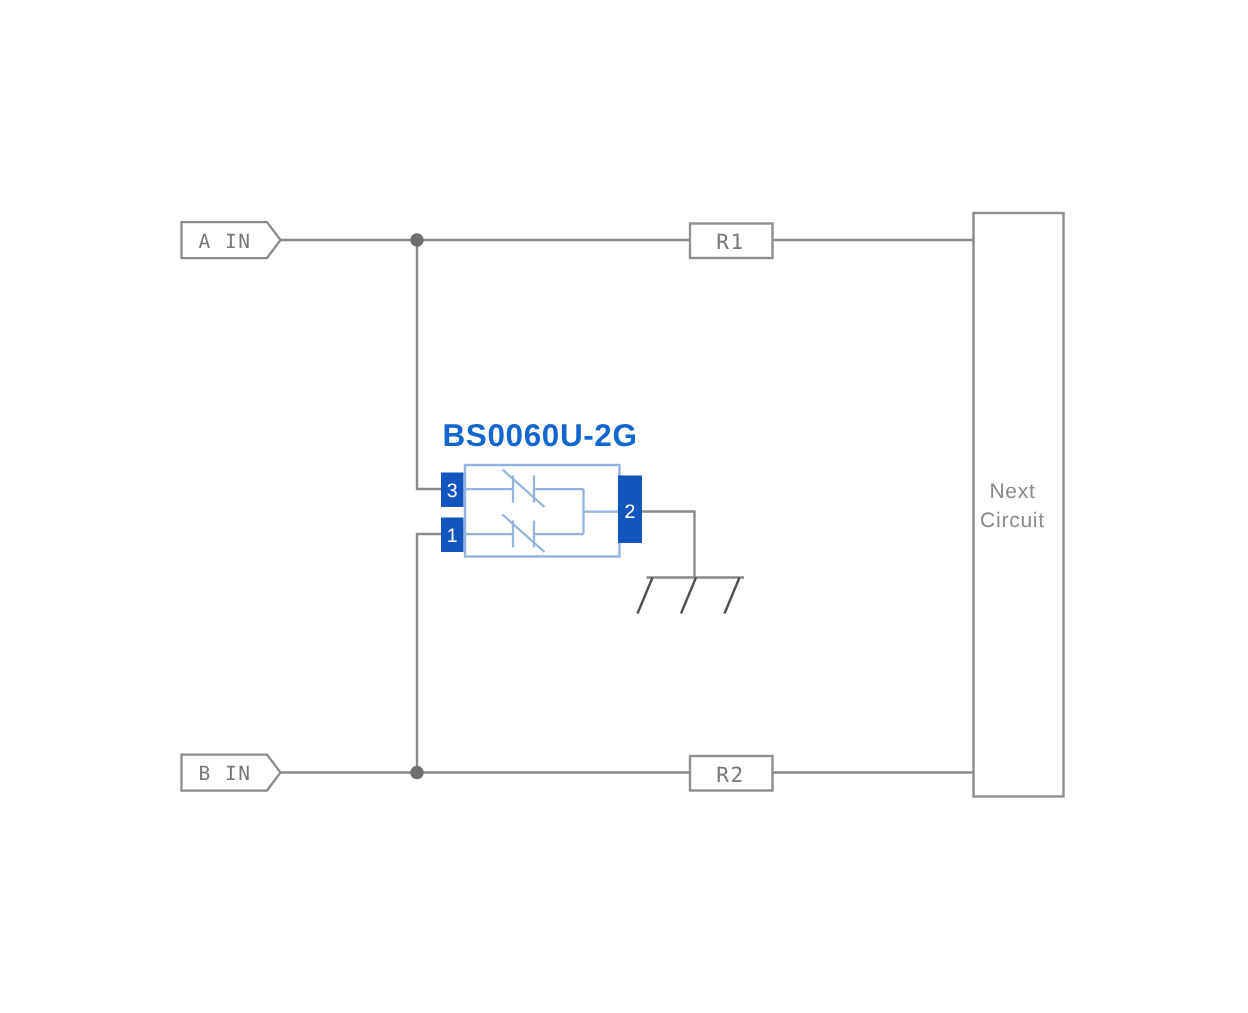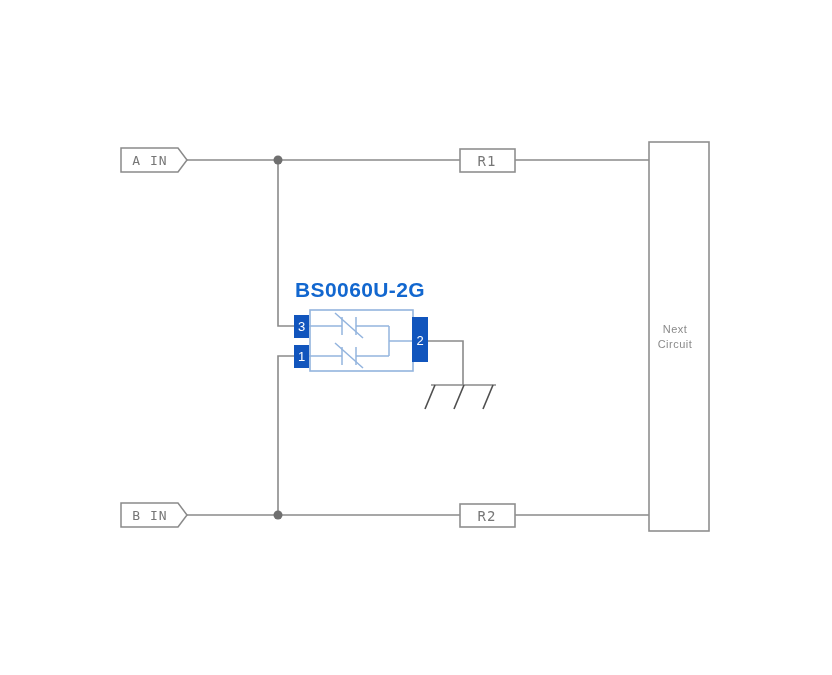--- a/index.html
+++ b/index.html
@@ -77,21 +77,21 @@
     position: absolute;
     left: 649px;
     top: 142px;
     width: 52px;
     height: 389px;
     display: flex;
     align-items: center;
     justify-content: center;
     text-align: center;
     color: #8a8a8a;
-    font-size: 11px;
+    font-size: 14px;
     line-height: 1.3;
     letter-spacing: 0.5px;
   }
 </style>
 </head>
 <body>
 
 <div class="canvas">
 
   <svg class="schematic" width="832" height="675" viewBox="0 0 832 675">

